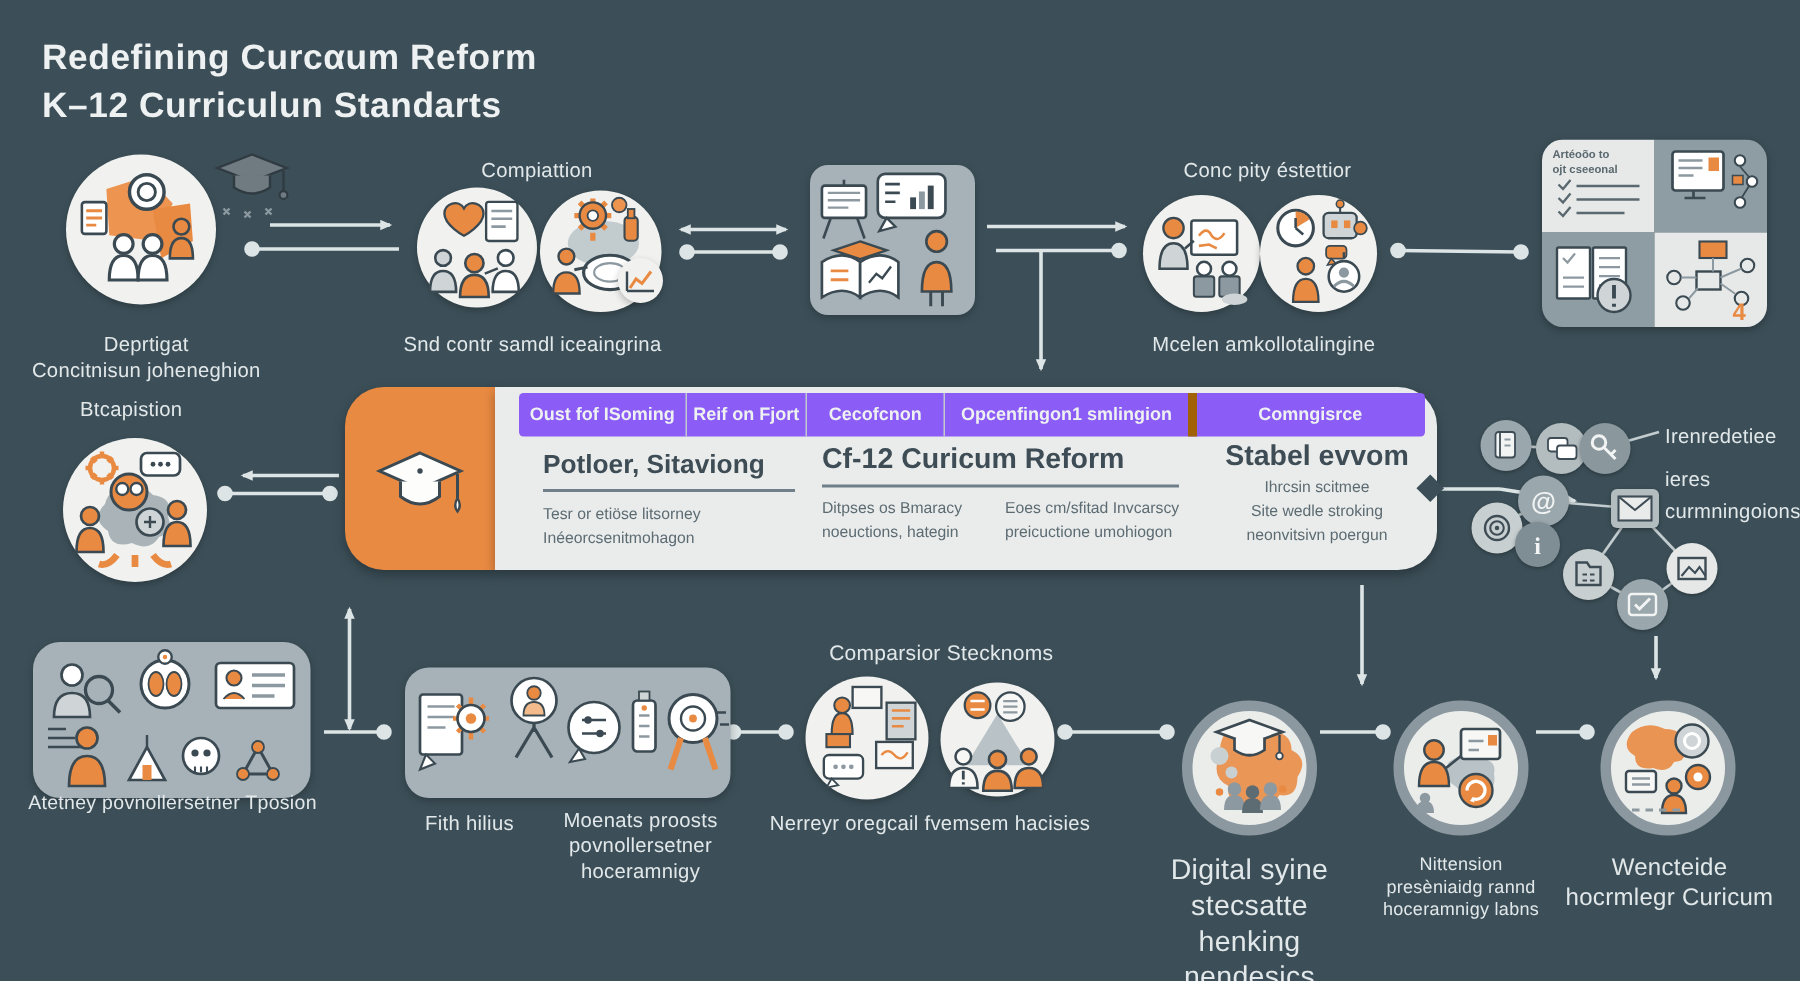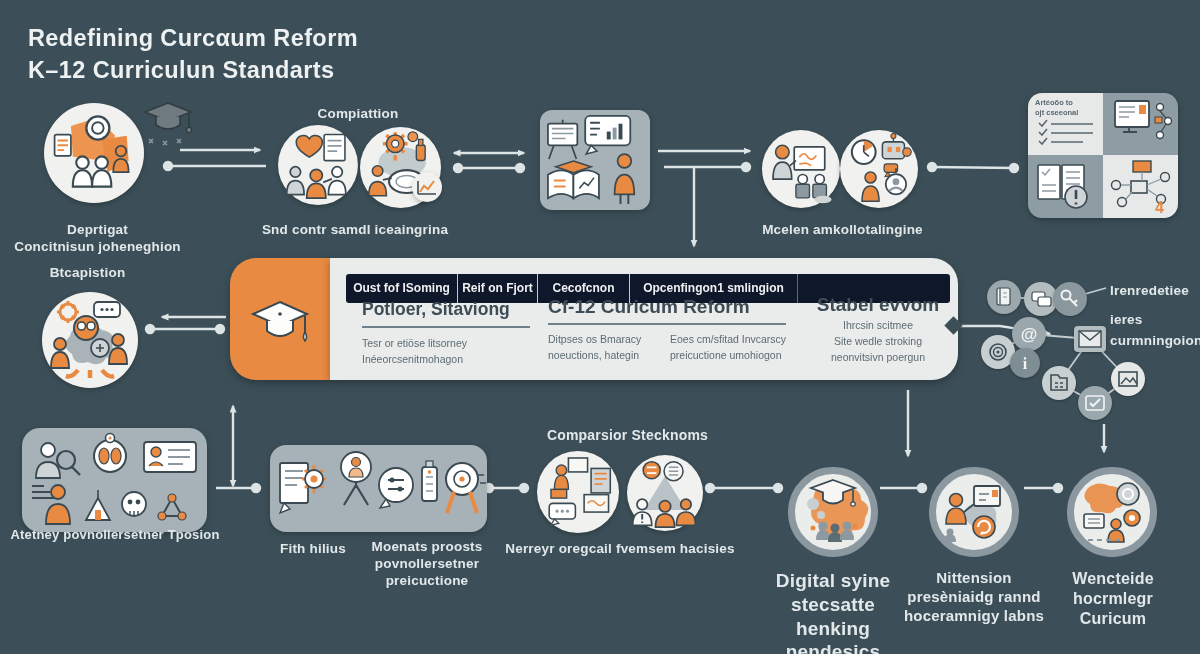--- a/index.html
+++ b/index.html
@@ -1,20 +1,20 @@
 <!DOCTYPE html>
 <html><head>
 <meta charset="utf-8">
 <style>
   html,body{margin:0;padding:0;background:#2b3a41;}
   #canvas{position:relative;width:1200px;height:654px;background:#3c4f58;overflow:hidden;
           font-family:"Liberation Sans",sans-serif;}
   .abs{position:absolute;}
   .circ{position:absolute;border-radius:50%;background:#f1f2f0;box-shadow:0 2px 5px rgba(0,0,0,.25);}
-  .lbl{position:absolute;color:#e2e8ea;font-weight:700;text-align:center;line-height:1.25;letter-spacing:.2px;}
+  .lbl{position:absolute;color:#e2e8ea;font-weight:400;text-align:center;line-height:1.25;letter-spacing:.2px;}
   .panel{position:absolute;background:#a6b2b7;box-shadow:0 2px 6px rgba(0,0,0,.25);}
   .ringcirc{position:absolute;border-radius:50%;background:#ebedeb;border:7px solid #8c98a0;box-sizing:border-box;}
   .ic{position:absolute;inset:0;width:100%;height:100%;}
   .ttl{position:absolute;left:28px;top:22px;color:#eef1f2;font-weight:700;font-size:23.5px;line-height:1.38;letter-spacing:.4px;}
   .bannerhead{font-weight:700;font-size:17.5px;color:#3e4c55;}
   .bannersmall{font-size:10.5px;color:#5d6b73;line-height:1.5;}
   .tab{display:inline-block;font-size:12px;font-weight:700;color:#eef1f1;text-align:center;line-height:29px;white-space:nowrap;box-sizing:border-box;}
   .clusterdot{position:absolute;border-radius:50%;box-shadow:0 1px 3px rgba(0,0,0,.3);}
   .nowrap{white-space:nowrap;}
 </style>
@@ -202,20 +202,21 @@
       <path d="M8 66 q14 -9 26 0 v24 q-12 -9 -26 0 z" fill="#fff" stroke="#3b4a52" stroke-width="1.8"></path>
       <path d="M34 66 q14 -9 26 0 v24 q-12 -9 -26 0 z" fill="#fff" stroke="#3b4a52" stroke-width="1.8"></path>
       <path d="M14 72 h12 M14 78 h12" stroke="#e98a42" stroke-width="2" fill="none"></path>
       <path d="M40 80 l5 -6 l4 3 l6 -8" stroke="#3b4a52" stroke-width="1.6" fill="none"></path>
       <circle cx="86" cy="52" r="7" fill="#e98a42" stroke="#3b4a52" stroke-width="1.8"></circle>
       <path d="M76 86 q0 -20 10 -20 q10 0 10 20 z" fill="#e98a42" stroke="#3b4a52" stroke-width="1.8"></path>
       <path d="M82 86 v10 M90 86 v10" stroke="#3b4a52" stroke-width="2" fill="none"></path>
     </svg>
   </div>
 
+  <div class="lbl" style="left:750px;top:106px;width:190px;font-size:13.5px">Conc pity éstettior</div>
   <div class="circ" style="left:762px;top:130px;width:78px;height:78px">
     <svg class="ic" viewBox="0 0 92 92">
       <rect x="38" y="20" width="36" height="27" rx="2" fill="#fff" stroke="#3b4a52" stroke-width="2"></rect>
       <path d="M44 32 q6 -8 10 0 q5 6 10 -2 M44 40 l8 -1 l6 3" stroke="#e98a42" stroke-width="2" fill="none"></path>
       <circle cx="24" cy="26" r="8" fill="#e98a42" stroke="#3b4a52" stroke-width="1.8"></circle>
       <path d="M13 58 q0 -20 11 -20 q11 0 11 20 z" fill="#cfd5d6" stroke="#3b4a52" stroke-width="2"></path>
       <line x1="33" y1="42" x2="40" y2="36" stroke="#3b4a52" stroke-width="2"></line>
       <circle cx="48" cy="58" r="5.5" fill="#fff" stroke="#3b4a52" stroke-width="2"></circle>
       <rect x="40" y="64" width="16" height="16" rx="2" fill="#8d99a0" stroke="#3b4a52" stroke-width="1.6"></rect>
       <circle cx="68" cy="58" r="5.5" fill="#fff" stroke="#3b4a52" stroke-width="2"></circle>
@@ -328,25 +329,26 @@
   <div class="abs" style="left:230px;top:258px;width:100px;height:122px;background:#e98a42;border-radius:26px 0 0 26px;box-shadow:0 3px 8px rgba(0,0,0,.3)">
     <svg class="abs" style="left:17px;top:30px" width="66" height="60">
       <polygon points="33,14 60,26 33,38 6,26" fill="#fdfdfc" stroke="#3b4a52" stroke-width="2"></polygon>
       <path d="M20 33 v10 q13 10 26 0 v-10" fill="#fdfdfc" stroke="#3b4a52" stroke-width="2"></path>
       <line x1="58" y1="28" x2="58" y2="44" stroke="#3b4a52" stroke-width="2"></line>
       <path d="M58 44 q-3 5 0 9 q3 -4 0 -9 z" fill="#fdfdfc" stroke="#3b4a52" stroke-width="1.6"></path>
       <circle cx="33" cy="26" r="1.8" fill="#3b4a52"></circle>
     </svg>
   </div>
   <div class="abs" style="left:330px;top:258px;width:628px;height:122px;background:#e9eceb;border-radius:0 26px 26px 0;box-shadow:0 3px 8px rgba(0,0,0,.3)"></div>
-  <div class="abs" style="left:346px;top:274px;width:604px;height:29px;background:#0f172a;border-radius:3px;display:flex">
+  <div class="abs" style="left:346px;top:262px;width:604px;height:29px;background:#8b5cf6;border-radius:3px;display:flex">
     <span class="tab" style="width:112px;border-right:1px solid #c2c9cc">Oust fof ISoming</span>
     <span class="tab" style="width:80px;border-right:1px solid #c2c9cc">Reif on Fjort</span>
     <span class="tab" style="width:92px;border-right:1px solid #c2c9cc">Cecofcnon</span>
-    <span class="tab" style="width:168px;border-right:1px solid #a16207">Opcenfingon1 smlingion</span>
+    <span class="tab" style="width:168px;border-right:6px solid #a16207">Opcenfingon1 smlingion</span>
+    <span class="tab" style="width:151px">Comngisrce</span>
   </div>
   <div class="abs" style="left:362px;top:299px;width:180px">
     <div class="bannerhead">Potloer, Sitaviong</div>
     <div style="width:168px;height:2px;background:#70808a;margin-top:6px"></div>
     <div class="bannersmall" style="margin-top:8px">
       <div>Tesr or etiöse litsorney</div>
       <div>Inéeorcsenitmohagon</div>
     </div>
   </div>
   <div class="abs" style="left:548px;top:296px;width:248px">
@@ -497,21 +499,21 @@
       <circle cx="192" cy="34" r="8" fill="none" stroke="#3b4a52" stroke-width="1.6"></circle>
       <circle cx="192" cy="34" r="2.6" fill="#e98a42"></circle>
       <path d="M184 47 l-7 21 M200 47 l7 21" stroke="#e98a42" stroke-width="4" fill="none"></path>
       <path d="M208 30 h6 M210 38 h6" stroke="#3b4a52" stroke-width="1.6"></path>
     </svg>
   </div>
   <div class="lbl nowrap" style="left:258px;top:541px;width:110px;font-size:13.5px">Fith hilius</div>
   <div class="lbl" style="left:352px;top:539px;width:150px;font-size:13.5px">
     <div>Moenats proosts</div>
     <div>povnollersetner</div>
-    <div>preicuctione</div>
+    <div>hoceramnigy</div>
   </div>
 
   <div class="lbl nowrap" style="left:530px;top:427px;width:195px;font-size:14px">Comparsior Stecknoms</div>
   <div class="circ" style="left:537px;top:451px;width:82px;height:82px">
     <svg class="ic" viewBox="0 0 94 94">
       <rect x="36" y="8" width="22" height="16" fill="#f7f7f5" stroke="#3b4a52" stroke-width="1.8"></rect>
       <rect x="62" y="20" width="22" height="28" fill="#cfd5d6" stroke="#3b4a52" stroke-width="1.8"></rect>
       <path d="M66 26 h14 M66 32 h14 M66 38 h9" stroke="#e98a42" stroke-width="2"></path>
       <rect x="54" y="50" width="28" height="20" fill="#f7f7f5" stroke="#3b4a52" stroke-width="1.8"></rect>
       <path d="M58 60 q5 -6 10 0 q5 6 10 -2" stroke="#e98a42" stroke-width="1.8" fill="none"></path>
@@ -577,21 +579,21 @@
       <circle cx="20" cy="26" r="6.5" fill="#e98a42" stroke="#3b4a52" stroke-width="1.6"></circle>
       <path d="M10 50 q0 -16 10 -16 q10 0 10 16 z" fill="#e98a42" stroke="#3b4a52" stroke-width="1.6"></path>
       <line x1="28" y1="38" x2="38" y2="30" stroke="#3b4a52" stroke-width="1.8"></line>
       <circle cx="48" cy="53" r="11" fill="#e98a42" stroke="#3b4a52" stroke-width="1.6"></circle>
       <path d="M42 53 a6 6 0 1 1 4 5.5" fill="none" stroke="#fff" stroke-width="2.2"></path>
       <path d="M44 60 l3 1 l-1 -4 z" fill="#fff"></path>
       <circle cx="14" cy="58" r="3.5" fill="#8d99a0"></circle>
         <path d="M8 68 q0 -8 6 -8 q6 0 6 8 z" fill="#8d99a0"></path>
     </svg>
   </div>
-  <div class="lbl" style="left:901px;top:569px;width:146px;font-size:15px">
+  <div class="lbl" style="left:901px;top:569px;width:146px;font-size:12px">
     <div>Nittension</div>
     <div>presèniaidg rannd</div>
     <div>hoceramnigy labns</div>
   </div>
 
   <div class="ringcirc" style="left:1067px;top:467px;width:90px;height:90px">
     <svg class="ic" viewBox="0 0 76 76">
       <path d="M14 14 q-8 10 2 16 q0 10 12 8 q10 4 14 -4 q10 0 6 -12 q0 -10 -12 -10 q-12 -6 -22 2 z" fill="#e98a42" opacity="0.9"></path>
       <circle cx="54" cy="20" r="11" fill="#cfd5d6" stroke="#3b4a52" stroke-width="1.6"></circle>
       <circle cx="54" cy="20" r="5" fill="none" stroke="#fff" stroke-width="2"></circle>

